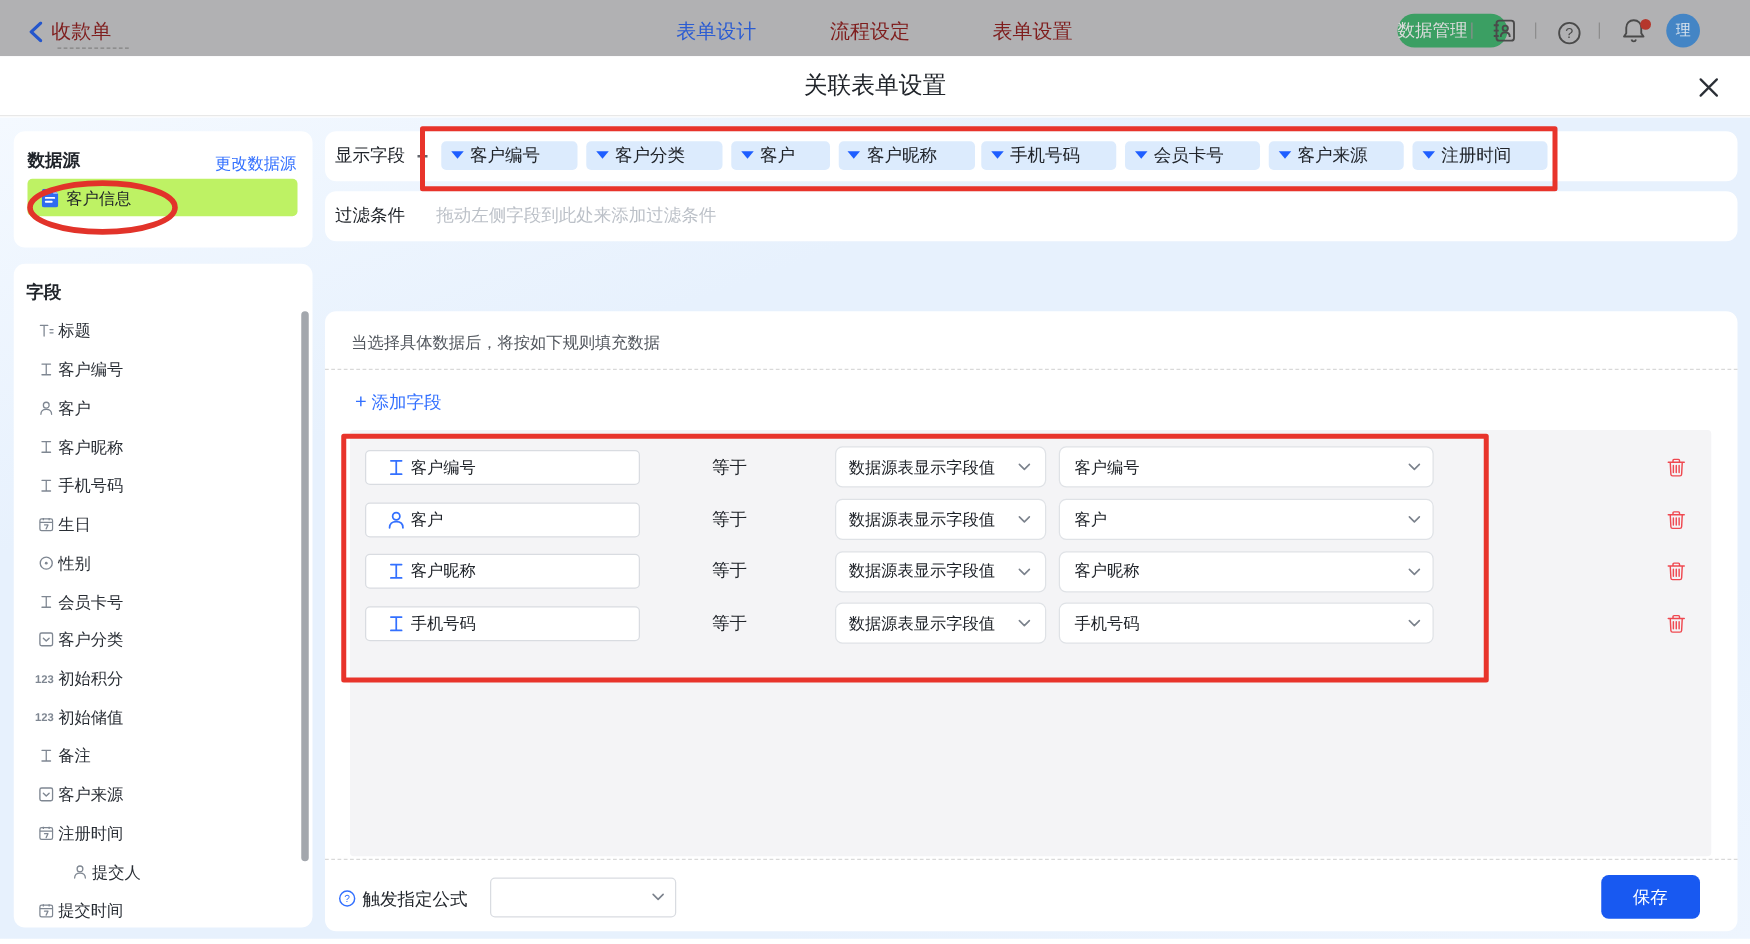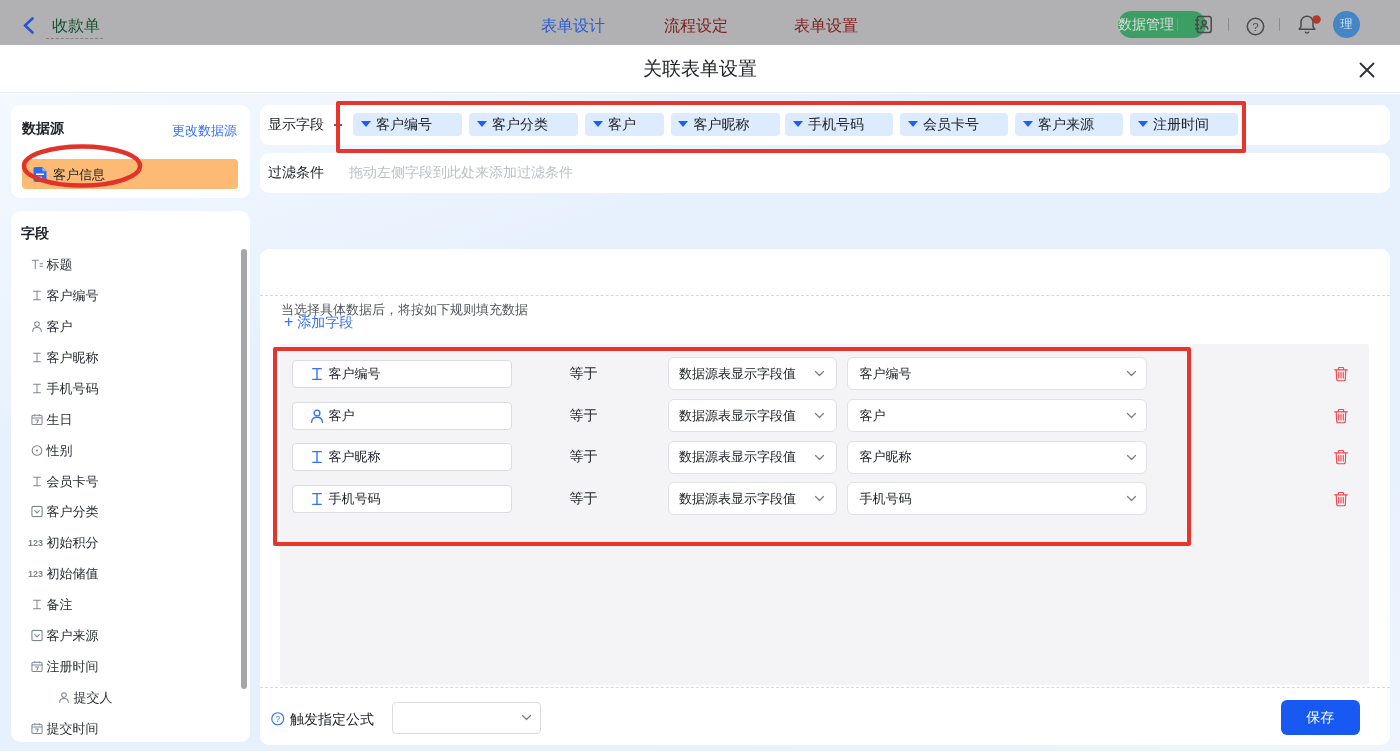--- a/index.html
+++ b/index.html
@@ -3,39 +3,39 @@
 <meta charset="utf-8">
 <style>
   * { margin:0; padding:0; box-sizing:border-box; }
   html,body { width:1400px; height:755px; overflow:hidden; }
   body { font-family:"Liberation Sans", sans-serif; position:relative; background:#fff; }
   .abs { position:absolute; }
 
   
   #topbar { left:0; top:0; width:1400px; height:45px; background:#b1b1b3; }
   .tb-txt { position:absolute; top:3px; height:45px; line-height:45px; font-size:16px; color:#7f1d1d; }
-  #doc-name { left:52px; color:#14532d; }
+  #doc-name { left:41px; color:#7f1d1d; }
   #doc-underline { position:absolute; left:46px; top:38px; width:57px; border-top:1px dashed #838383; }
   .tab-active { color:#2b5cd2; }
   #pill { position:absolute; left:1118px; top:11px; width:88px; height:27px; border-radius:14px; background:#3b9f63; color:#dcdcdc; font-size:14px; text-align:left; line-height:27px; }
   .tb-sep { position:absolute; top:18px; width:1px; height:13px; background:#8d8d8d; }
   #avatar { position:absolute; left:1333px; top:11px; width:27px; height:27px; border-radius:50%; background:#4485c5; color:#d9e4ee; font-size:12px; text-align:center; line-height:27px; }
 
   
   #mhead { left:0; top:45px; width:1400px; height:48px; background:#fff; border-bottom:1px solid #e8e8e8; }
   #mtitle { position:absolute; left:0; width:1400px; text-align:center; top:0; height:48px; line-height:48px; font-size:19px; color:#20242a; }
 
   
   #mbody { left:0; top:94px; width:1400px; height:657px; background:linear-gradient(160deg,#f4f9ff 0%,#e7f1fd 30%,#e7f1fd 75%,#eef5fe 100%); }
   .card { position:absolute; background:#fff; border-radius:9px; }
 
   #card1 { left:11px; top:10.5px; width:239px; height:93.5px; }
   #ds-label { position:absolute; left:11px; top:15.5px; font-size:14px; font-weight:bold; color:#20242a; }
   #ds-change { position:absolute; right:13px; top:17px; font-size:13px; color:#3370ff; }
-  #ds-row { position:absolute; left:11px; top:54px; width:216px; height:30px; background:#fdba74; border-radius:4px; }
+  #ds-row { position:absolute; left:11px; top:38px; width:216px; height:30px; background:#bef264; border-radius:4px; }
   #ds-row span { position:absolute; left:31px; top:7px; font-size:13px; color:#20242a; }
 
   #card2 { left:11px; top:117px; width:239px; height:530.5px; }
   #fd-label { position:absolute; left:10px; top:14px; font-size:14px; font-weight:bold; color:#20242a; }
   .fitem { position:absolute; left:0; width:241px; height:31px; }
   .fitem .txt { position:absolute; left:35.5px; top:50%; transform:translateY(-50%); font-size:13px; color:#282d34; }
   .fitem .ic { position:absolute; left:20px; top:50%; transform:translateY(-50%); width:12px; height:13px; color:#7f8792; } .fitem .ic svg { width:12px; height:12px; display:block; }
   .fitem .num { position:absolute; left:17px; top:50%; transform:translateY(-50%); font-size:9px; font-weight:bold; letter-spacing:0; color:#7f8792; }
   #scrollbar { position:absolute; left:230px; top:38px; width:6px; height:440px; background:#a3a7ad; border-radius:3px; }
 
@@ -43,21 +43,21 @@
   #row1 { left:260px; top:10.5px; width:1130px; height:40.5px; }
   #row2 { left:260px; top:58.5px; width:1130px; height:40.4px; }
   #row3 { left:260px; top:107px; width:1130px; height:40.4px; }
   .rowlabel { position:absolute; left:8px; top:50%; transform:translateY(-50%); font-size:14px; color:#20242a; }
   .placeholder { position:absolute; left:89px; top:50%; transform:translateY(-50%); font-size:14px; color:#bcc1c8; }
   .chip { position:absolute; top:8.5px; height:23px; background:#dcebfd; border-radius:4px; }
   .chip .tri { position:absolute; left:7.5px; top:8.2px; width:0; height:0; border-left:5px solid transparent; border-right:5px solid transparent; border-top:6.5px solid #1e5eff; }
   .chip .ct { position:absolute; left:23px; top:50%; transform:translateY(-50%); font-size:14px; color:#20242a; white-space:nowrap; }
 
   #bigcard { left:260px; top:155px; width:1130px; height:495.5px; }
-  #bc-title { position:absolute; left:21px; top:15.5px; font-size:13px; color:#51565d;margin-top:36px; }
+  #bc-title { position:absolute; left:21px; top:15.5px; font-size:13px; color:#51565d; }
   .dotline { position:absolute; left:0; width:1130px; border-top:1px dashed #d9d9d9; }
   #addfield { position:absolute; left:24px; top:73px; transform:translateY(-50%); font-size:14px; color:#3370ff; }
   #graypanel { position:absolute; left:20px; top:94.5px; width:1089px; height:341.5px; background:#f4f4f6; border-radius:3px; }
   .prow { position:absolute; left:0; width:1089px; height:28px; }
   .pinput { position:absolute; left:11.5px; top:0; width:220px; height:28px; background:#fff; border:1px solid #d9dce1; border-radius:4px; }
   .pinput .itxt { position:absolute; left:36px; top:50%; transform:translateY(-50%); font-size:13px; color:#20242a; }
   .pinput .iic { position:absolute; left:17px; top:50%; transform:translateY(-50%); width:15px; height:15px; color:#3370ff; }
   .dengyu { position:absolute; left:289.5px; top:50%; transform:translateY(-50%); font-size:14px; font-weight:500; color:#20242a; }
   .sel1 { position:absolute; left:388px; top:-2.5px; width:169px; height:33px; background:#fff; border:1px solid #dfe2e6; border-radius:6px; }
   .sel2 { position:absolute; left:567px; top:-2.5px; width:300px; height:33px; background:#fff; border:1px solid #dfe2e6; border-radius:6px; }

